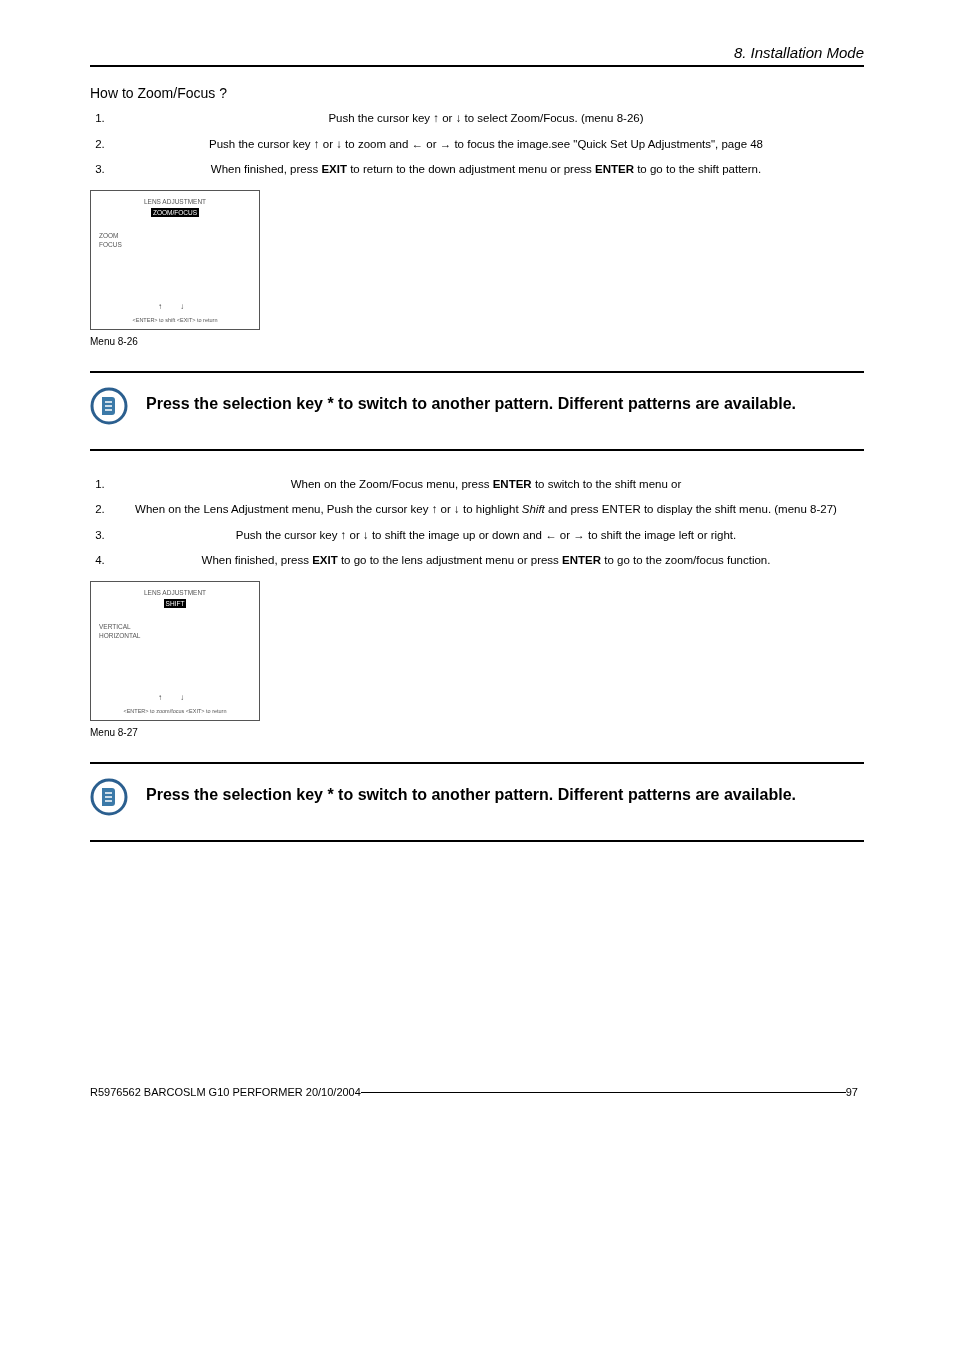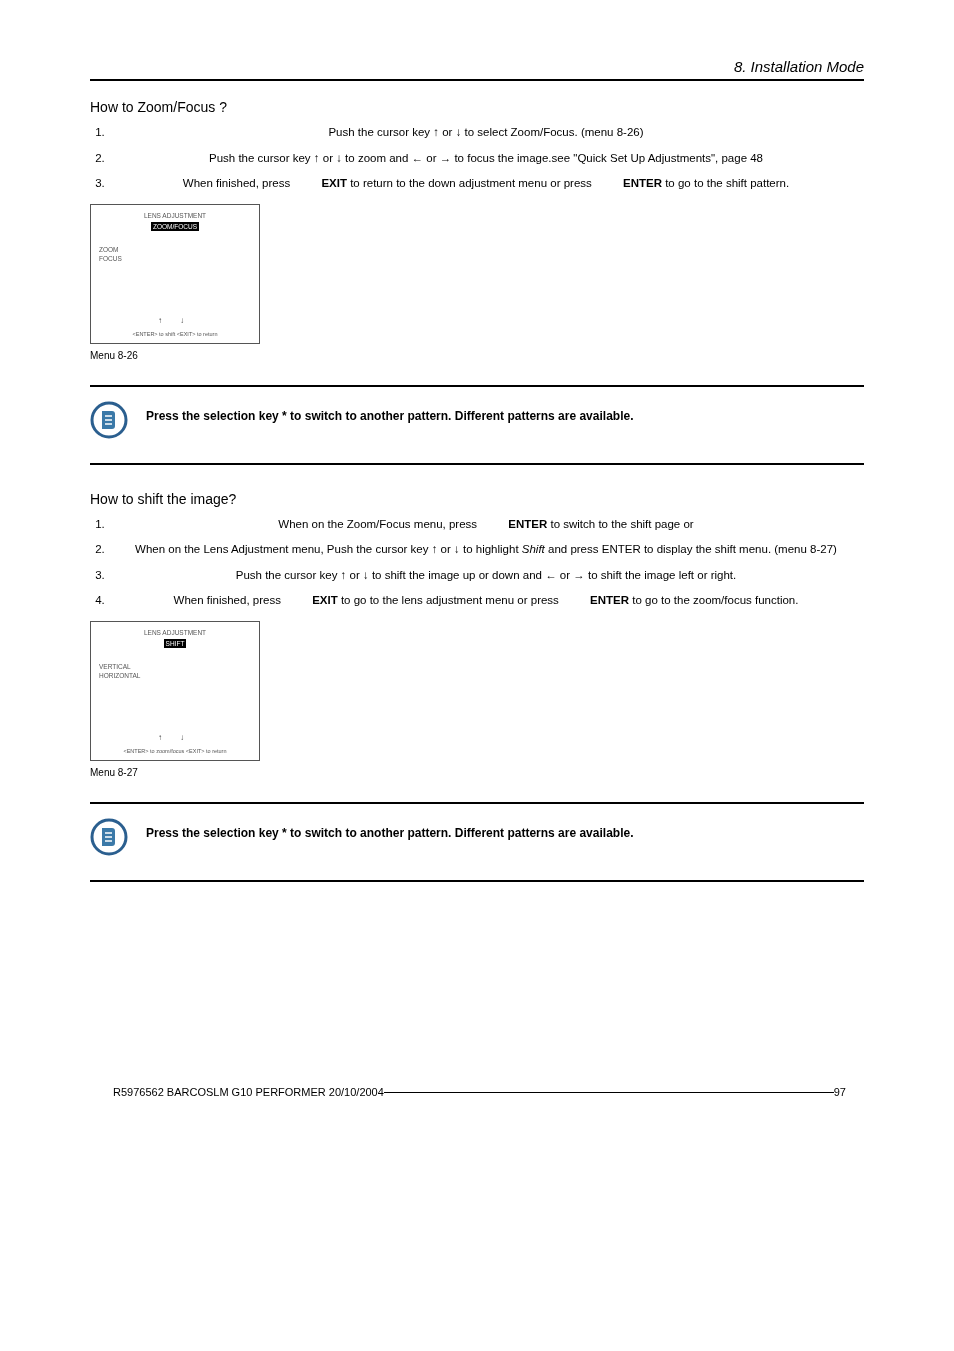--- a/index.html
+++ b/index.html
@@ -8,21 +8,21 @@
     background: #fff;
     font-family: Arial, Helvetica, sans-serif;
     color: #000;
     width: 954px;
   }
   .page {
     position: relative;
     width: 954px;
     height: 1132px;
     box-sizing: border-box;
-    padding: 58px 90px 30px 90px;
+    padding: 44px 90px 30px 90px;
   }
   .chapter-header {
     text-align: right;
     font-style: italic;
     font-size: 15px;
     margin-bottom: 4px;
   }
   .hr-dark {
     border: none;
     border-top: 2px solid #000;
@@ -38,21 +38,21 @@
     padding-left: 18px;
     margin: 0;
     font-size: 11.5px;
     text-align: center;
   }
   ol.steps li {
     margin-bottom: 10px;
     line-height: 1.35;
   }
   .italic { font-style: italic; }
-  .bold { font-weight: bold; margin-left: 28px; }
+  .bold { font-weight: bold; }
   .menu-figure {
     margin-top: 12px;
     margin-bottom: 4px;
   }
   .menu-box {
     width: 170px;
     height: 140px;
     border: 1px solid #555;
     position: relative;
     box-sizing: border-box;
@@ -94,34 +94,33 @@
   .note-block {
     border-top: 2px solid #000;
     border-bottom: 2px solid #000;
     padding: 14px 0 24px 0;
     margin-bottom: 26px;
     display: flex;
     align-items: flex-start;
     gap: 18px;
   }
   .note-text {
-    font-size: 12px;
+    font-size: 16px;
     font-weight: bold;
     padding-top: 8px;
   }
   .footer {
     position: absolute;
     left: 90px;
-    right: 108px;
+    right: 96px;
     bottom: 34px;
     font-size: 11px;
     display: flex;
     align-items: center;
     gap: 0;
-    margin-left: 23px;
   }
   .footer-line {
     flex: 1;
     border-top: 1.5px solid #000;
     height: 0;
   }
   .note-icon-svg { flex-shrink:0; }
 </style>
 </head>
 <body>
@@ -158,24 +157,23 @@
     <svg class="note-icon-svg" width="38" height="38" viewBox="0 0 38 38">
       <circle cx="19" cy="19" r="17" fill="none" stroke="#2b5f8f" stroke-width="3"></circle>
       <path d="M12 10 h10 a3 3 0 0 1 3 3 v12 a3 3 0 0 1 -3 3 h-10 z" fill="#3b79a8"></path>
       <line x1="15" y1="15" x2="22" y2="15" stroke="#fff" stroke-width="1.5"></line>
       <line x1="15" y1="19" x2="22" y2="19" stroke="#fff" stroke-width="1.5"></line>
       <line x1="15" y1="23" x2="22" y2="23" stroke="#fff" stroke-width="1.5"></line>
     </svg>
     <div class="note-text">Press the selection key * to switch to another pattern. Different patterns are available.</div>
   </div>
 
-  <div class="section-title">How to shift the image?</div>
   <ol class="steps">
     <li>
-      <span>When on the Zoom/Focus menu, press </span><span class="bold">ENTER</span><span> to switch to the shift page or</span>
+      <span>When on the Zoom/Focus menu, press </span><span class="bold">ENTER</span><span> to switch to the shift menu or</span>
     </li>
     <li>
       <span>When on the Lens Adjustment menu, Push the cursor key ↑ or ↓ to highlight </span><span class="italic">Shift</span><span> and press ENTER to display the shift menu. (</span><span>menu 8-27</span><span>)</span>
     </li>
     <li>Push the cursor key ↑ or ↓ to shift the image up or down and ← or → to shift the image left or right.</li>
     <li>
       <span>When finished, press </span><span class="bold">EXIT</span><span> to go to the lens adjustment menu or press </span><span class="bold">ENTER</span><span> to go to the zoom/focus function.</span>
     </li>
   </ol>
 

